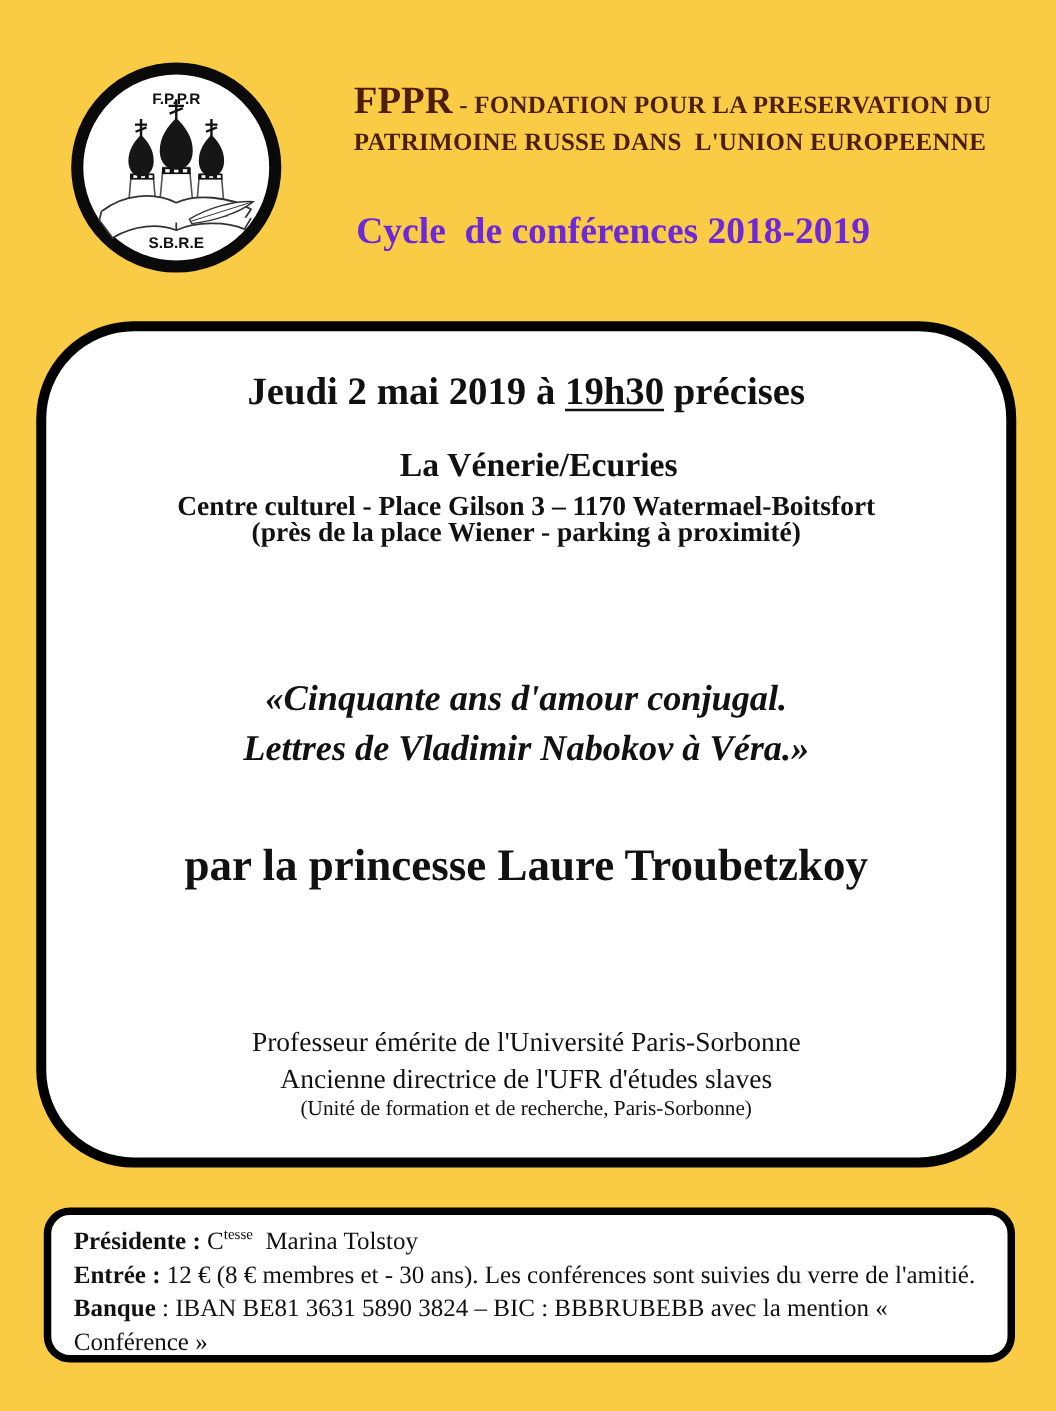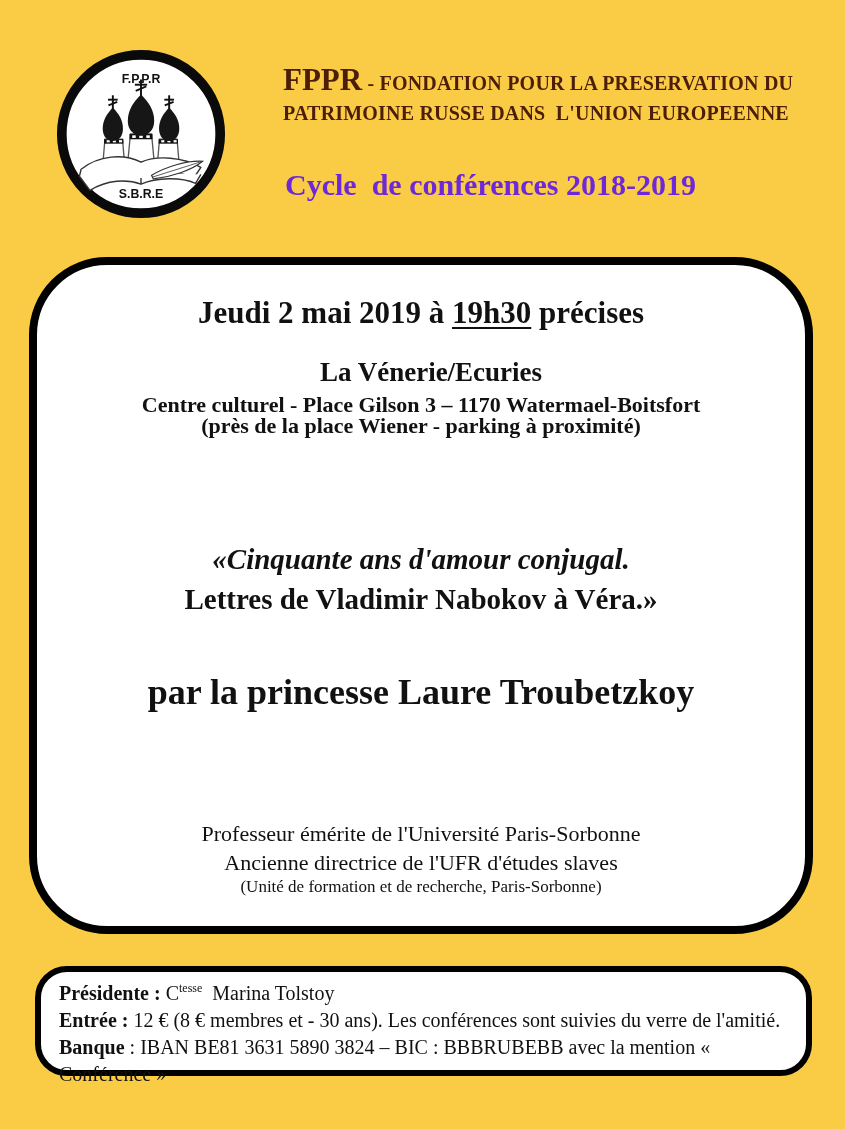--- a/index.html
+++ b/index.html
@@ -36,30 +36,30 @@
     position:absolute; left:29px; top:257px; width:784px; height:677px;
     background:#ffffff; border:8px solid #000; border-radius:78px;
   }
   .main-box .line { position:absolute; left:0; right:0; text-align:center; }
   .date-line   { top:30px;  font-size:31px; font-weight:bold; }
   .time-underline { text-decoration:underline; text-decoration-thickness:2px; text-underline-offset:4px; }
   .venue-line  { top:92px;  font-size:27px; font-weight:bold;padding-left:20px; }
   .addr-line   { top:127px; font-size:22px; font-weight:bold; }
   .access-line { top:148px; font-size:22px; font-weight:bold; }
   .quote1      { top:278px; font-size:29px; font-weight:bold; font-style:italic; }
-  .quote2      { top:318px; font-size:29px; font-weight:bold; }
+  .quote2      { top:318px; font-size:29px; font-weight:bold; font-style:italic; }
   .speaker     { top:406px; font-size:36px; font-weight:bold; }
   .role1       { top:556px; font-size:22px; }
   .role2       { top:585px; font-size:22px; }
   .role3       { top:612px; font-size:17px; }
 
   
   .footer-box {
-    position:absolute; left:35px; top:966px; width:777px; height:110px;
-    background:#ffffff; border:6px solid #000; border-radius:32px;
+    position:absolute; left:35px; top:966px; width:777px; height:124px;
+    background:#ffffff; border:6px solid #000; border-radius:21px;
     padding:8px 18px 0 18px;
     font-size:20px; line-height:27px;
   }
   .footer-box .flabel { font-weight:bold; }
   .email-link { color:#3FB9DC; text-decoration:underline; cursor:pointer; }
   sup.ctesse { font-size:12px; vertical-align:super; line-height:0; }
 </style>
 </head>
 <body>
 

